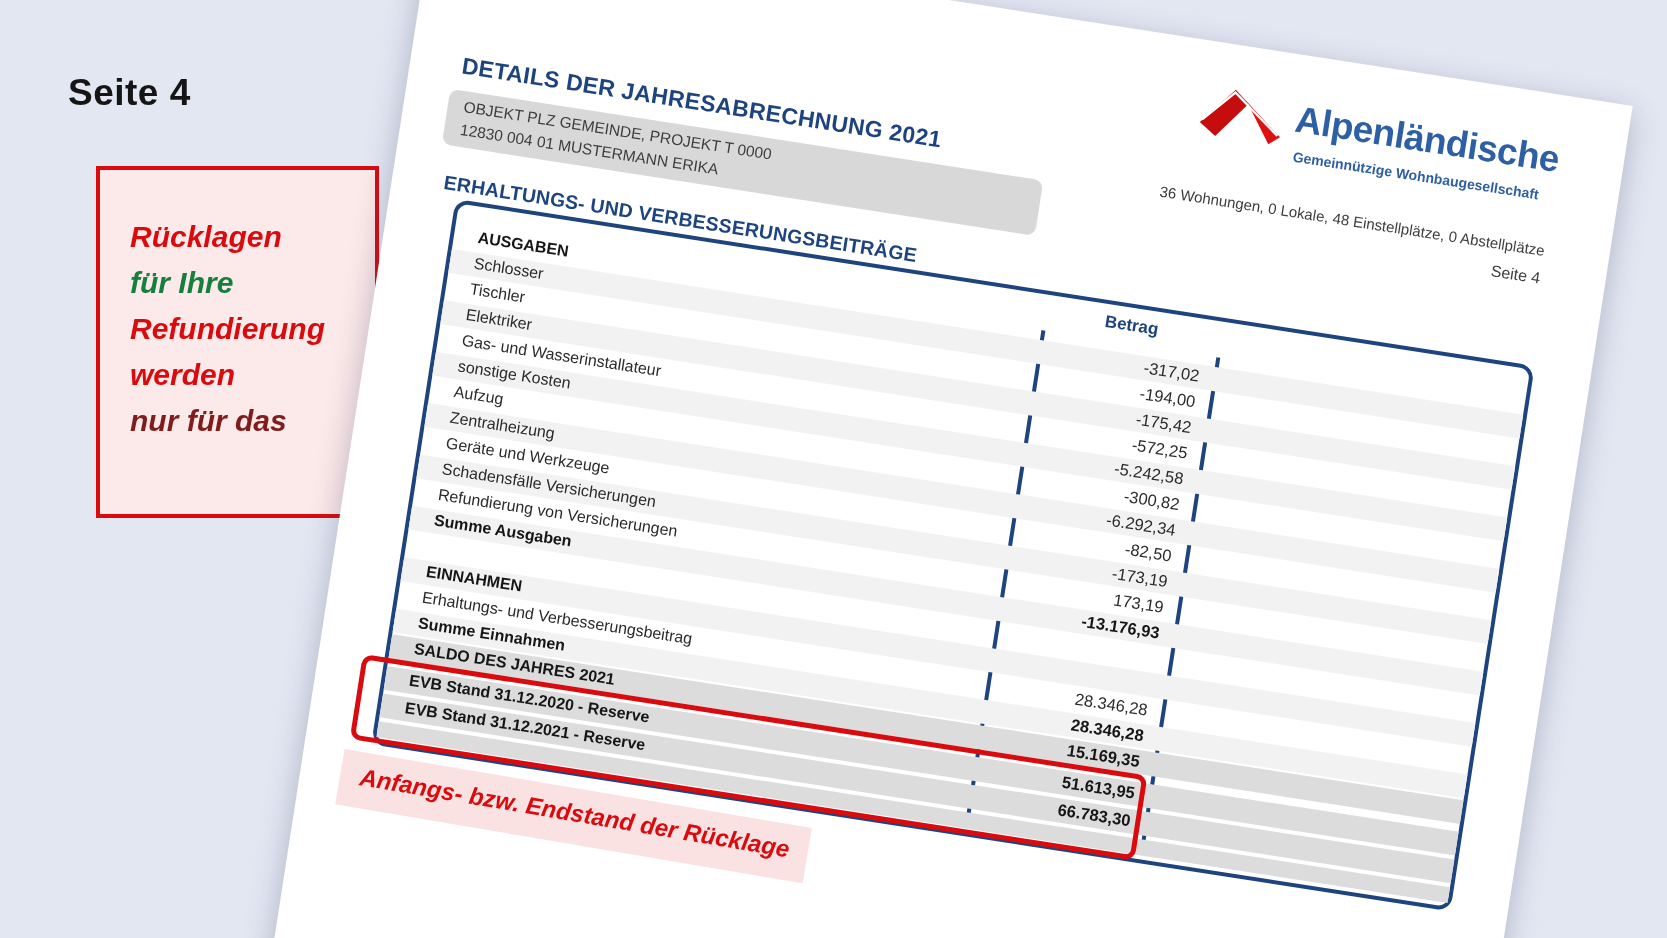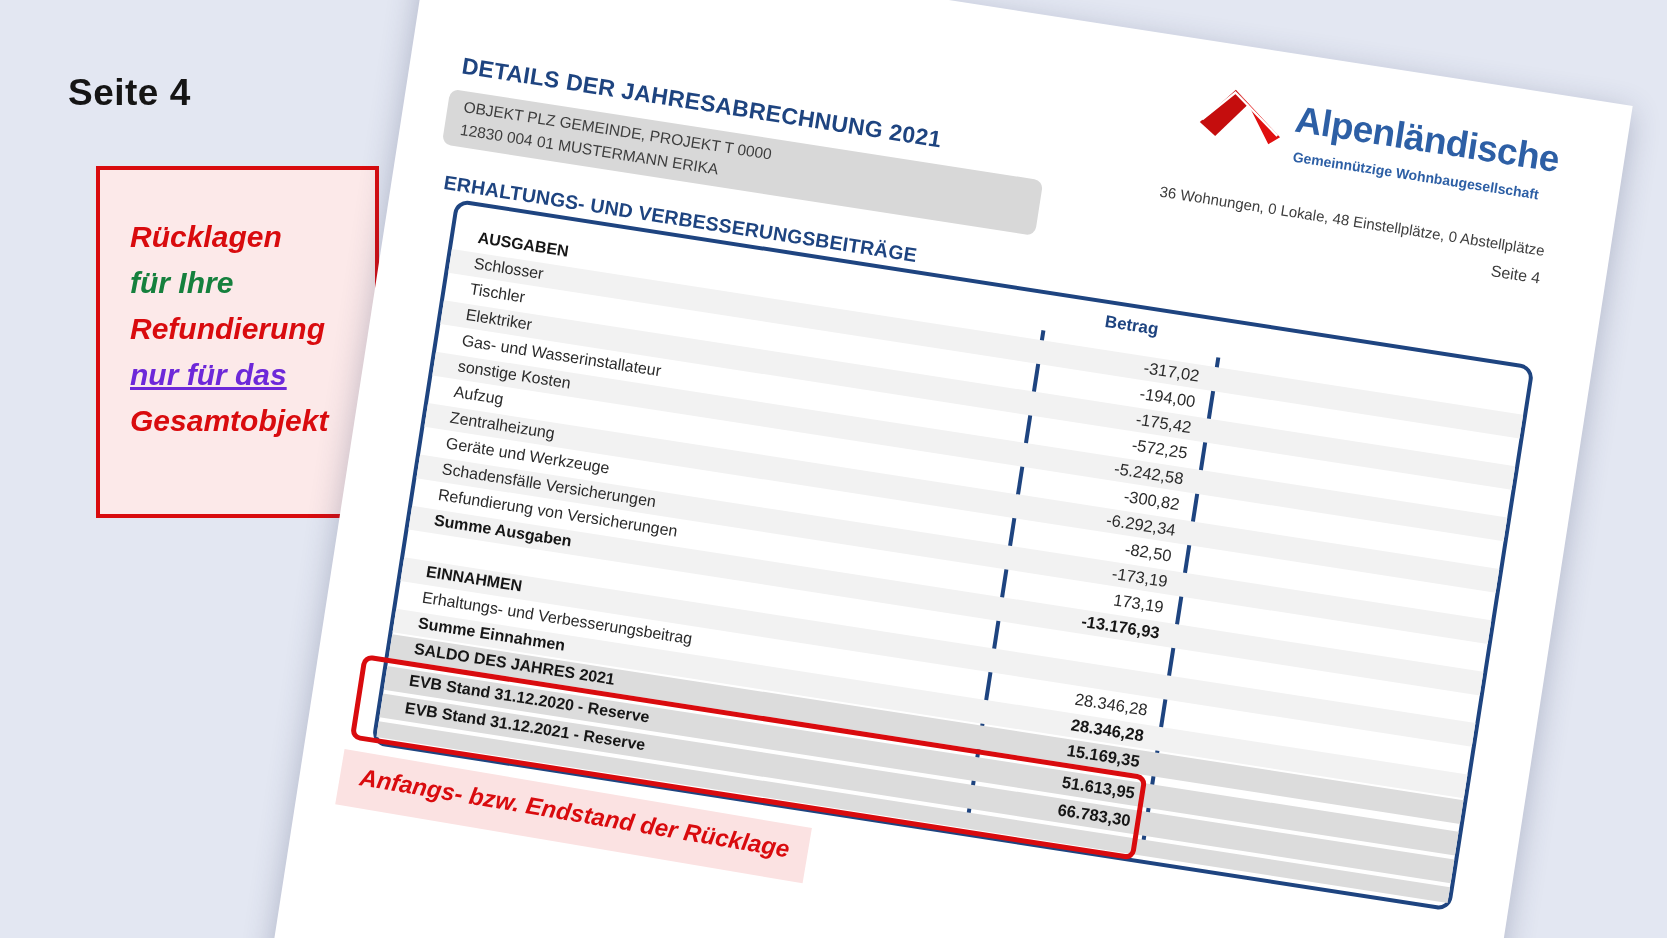--- a/index.html
+++ b/index.html
@@ -54,22 +54,22 @@
 <body>
 
 <div id="screen">
   <div class="bg" id="bg" style="background: rgb(227, 231, 242);"></div>
 
   <div class="side-page-label" style="color: rgb(21, 21, 21);">Seite 4</div>
   <div class="side-note" id="side-note" style="border-color: rgb(217, 11, 14); background: rgb(252, 233, 233); margin-left: 20px;">
       <div class="side-note-line" style="color: rgb(217, 11, 14);">Rücklagen</div>
       <div class="side-note-line" style="color: #15803d;">für Ihre</div>
       <div class="side-note-line" style="color: rgb(217, 11, 14);">Refundierung</div>
-      <div class="side-note-line" style="color: #6d28d9; text-decoration: underline;">nur für das</div>
-      <div class="side-note-line" style="color: rgb(217, 11, 14);">Gesamtobjekt</div>
+      <div class="side-note-line" style="color: rgb(217, 11, 14);">werden</div>
+      <div class="side-note-line" style="color: #7f1d1d;">nur für das</div>
     </div>
 
   <div class="doc">
     <div class="doc-title" id="doc-title" style="color: rgb(30, 68, 128);">DETAILS DER JAHRESABRECHNUNG 2021</div>
 
     <div class="object-bar" id="object-bar" style="background: rgb(216, 216, 216);">
       <div class="object-line" style="top:7px">OBJEKT PLZ GEMEINDE, PROJEKT T 0000</div>
       <div class="object-line" style="top:30px">12830 004 01 MUSTERMANN ERIKA</div>
     </div>
 

